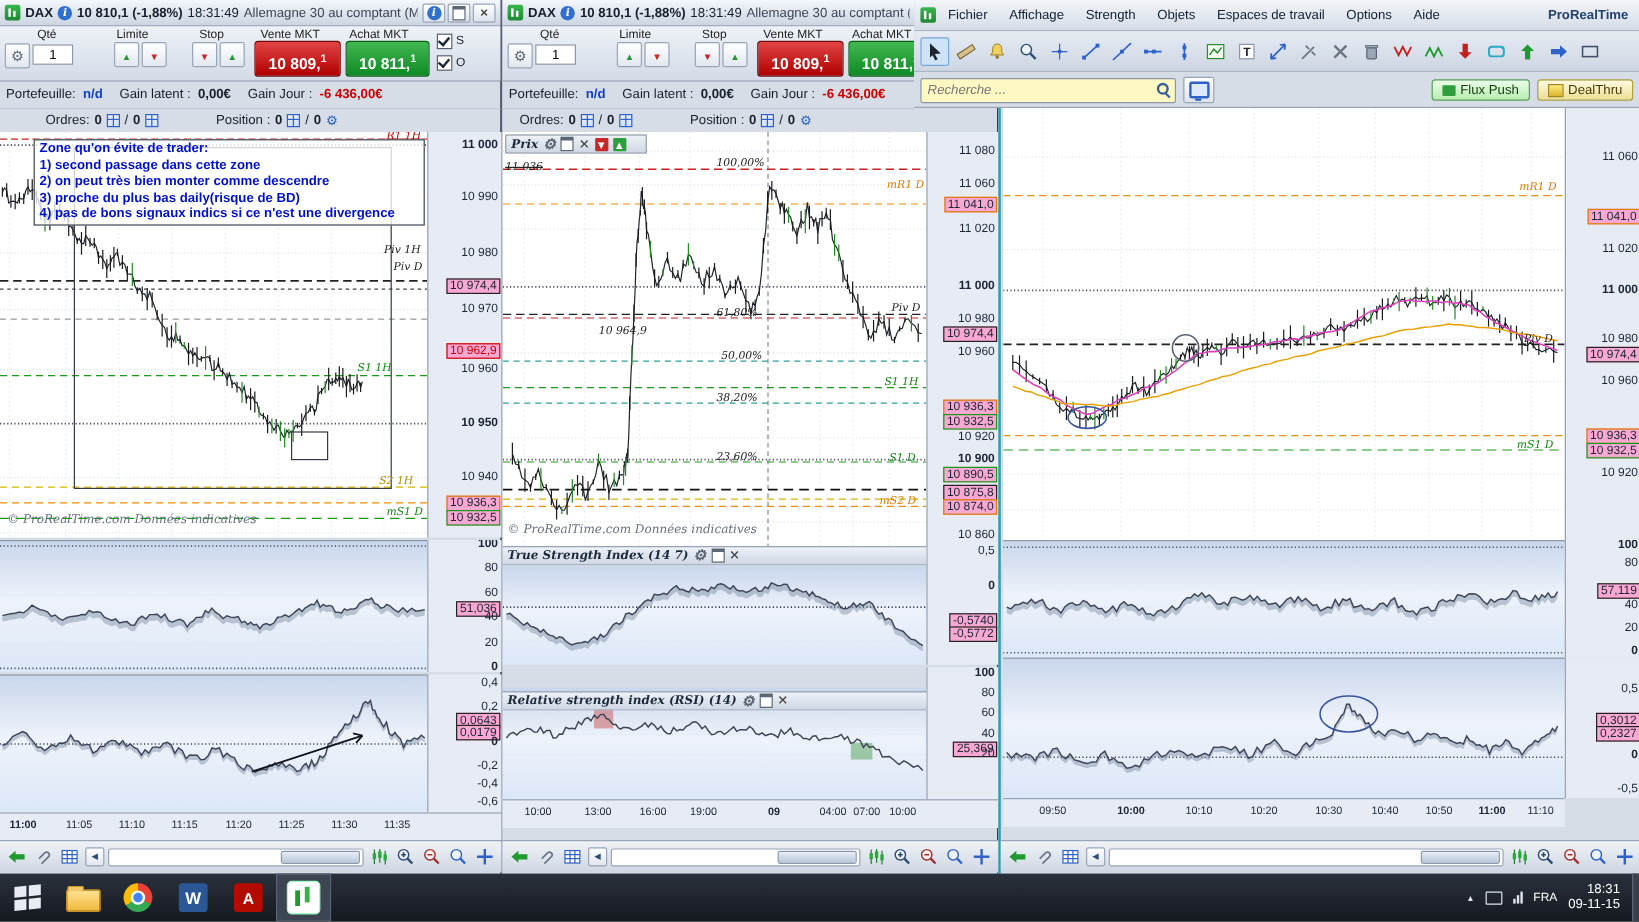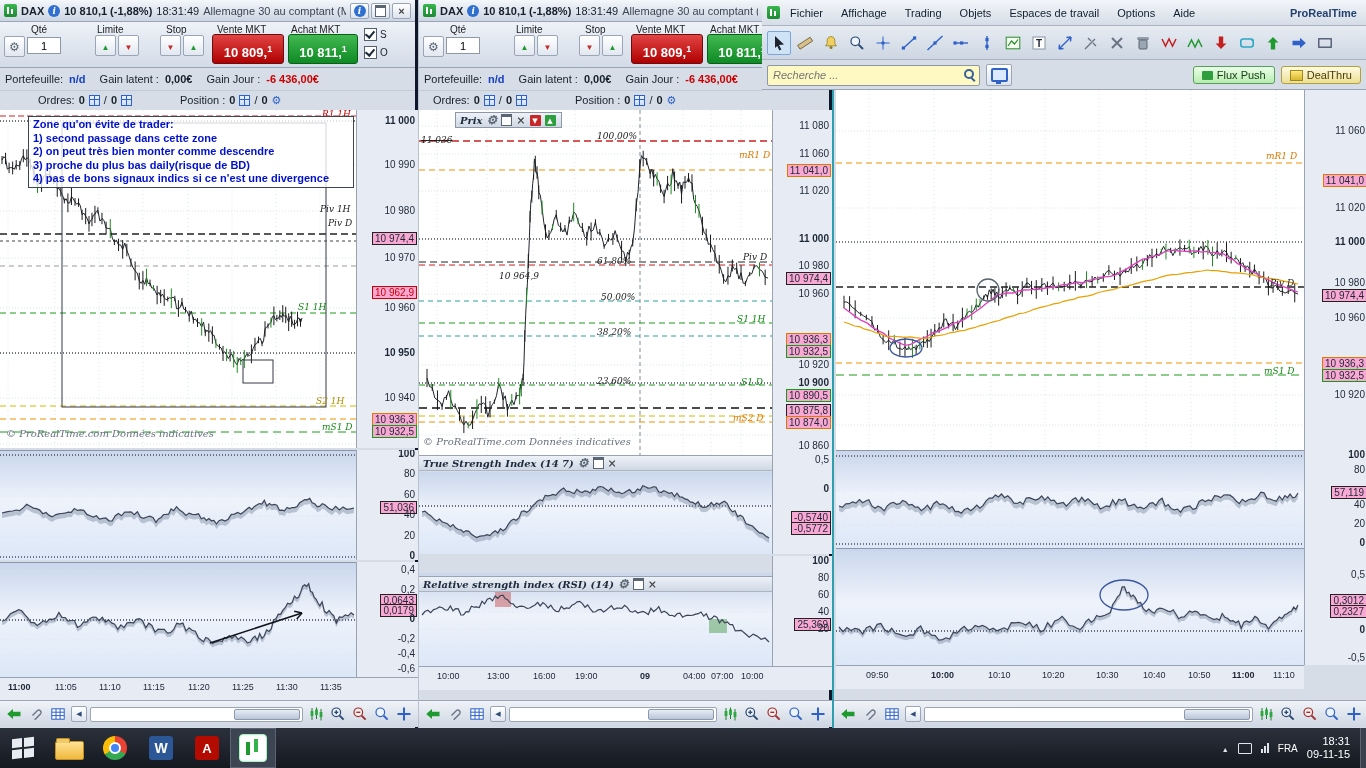--- a/index.html
+++ b/index.html
@@ -1,18 +1,18 @@
 <!DOCTYPE html>
 <html><head>
 <meta charset="utf-8">
 <style>
   html,body{margin:0;padding:0;background:#222;}
   .screen{position:relative;width:1366px;height:768px;overflow:hidden;background:#b9c2cf;
           font-family:"Liberation Sans",sans-serif;font-size:11px;color:#16202c;}
-  .panel{position:absolute;background:#d7dde6;border-right:3px solid #0f172a;box-sizing:border-box;}
+  .panel{position:absolute;background:#d7dde6;border-right:1px solid #0f172a;box-sizing:border-box;}
 
   
   .titlebar{position:absolute;left:0;right:0;top:0;height:22px;box-sizing:border-box;
     background:linear-gradient(#f4f7fb,#ccd5e2);border-bottom:1px solid #9aa5b5;
     display:flex;align-items:center;gap:4px;padding:0 4px;white-space:nowrap;overflow:hidden;}
   .sym,.quote{font-weight:bold;}
   .ttime{color:#16202c;}
   .tdesc{color:#3c4654;overflow:hidden;}
   .tb-right{margin-left:auto;display:flex;gap:2px;flex:none;}
   .appic{width:13px;height:13px;background:linear-gradient(#38b64d,#1d8a34);border-radius:2px;position:relative;flex:none;}
@@ -71,21 +71,21 @@
   .axl.r{border-color:#cc0000;color:#cc0000;}
   .lb{position:absolute;font:italic 9px "DejaVu Serif",serif;white-space:nowrap;z-index:3;}
   .lb.lr{color:#cc0000;} .lb.lk{color:#222;} .lb.lg{color:#128a12;} .lb.ly{color:#b09000;} .lb.lo{color:#e07800;}
   .lb.s{text-decoration:line-through;}
   .anno{position:absolute;border:1px solid #3c4654;padding:1px 4px;color:#0011cc;font-weight:bold;
     font-size:11px;line-height:13.5px;background:rgba(255,255,255,.78);z-index:4;}
   .wm{position:absolute;font:italic 10px "DejaVu Serif",serif;color:#66707e;z-index:3;}
   .ihead{position:absolute;height:16px;background:linear-gradient(#eef2f8,#cfd8e4);
     border-top:1px solid #98a4b4;border-bottom:1px solid #aab4c2;display:flex;align-items:center;gap:4px;
     padding:0 4px;font:italic bold 10px "DejaVu Serif",serif;color:#1c2a3c;box-sizing:border-box;z-index:4;}
-  .chip{border:1px solid #8d97a6;width:auto;padding-right:5px;margin-left:34px;}
+  .chip{border:1px solid #8d97a6;width:auto;padding-right:16px;}
   .sqr{width:11px;height:11px;display:inline-flex;align-items:center;justify-content:center;border-radius:1px;}
   .sqr.red{background:#c62828;} .sqr.red::after{content:"▼";color:#fff;font-size:7px;}
   .sqr.grn{background:#2e9e3e;} .sqr.grn::after{content:"▲";color:#fff;font-size:7px;}
   .taxis{position:absolute;background:#e7ecf4;border-top:1px solid #98a4b4;box-sizing:border-box;}
   .tk{position:absolute;top:4px;font-size:9px;color:#1c2635;}
   .tk.b{font-weight:bold;}
 
   
   .btoolbar{position:absolute;background:linear-gradient(#f0f3f8,#cfd7e3);border-top:1px solid #9aa5b5;
     display:flex;align-items:center;gap:3px;padding:0 4px;box-sizing:border-box;}
@@ -851,21 +851,21 @@
         </span>
     </div>
   </div>
 
   <div class="rheader">
     <div class="menubar" style="top:0;height:26px;justify-content:space-between;">
       <span class="appic"></span>
       <span class="tgrp">
           <span class="menu-item">Fichier</span>
           <span class="menu-item">Affichage</span>
-          <span class="menu-item">Trading</span>
+          <span class="menu-item">Strength</span>
           <span class="menu-item">Objets</span>
           <span class="menu-item">Espaces de travail</span>
           <span class="menu-item">Options</span>
           <span class="menu-item">Aide</span>
         </span>
       <span class="brand">ProRealTime</span>
     </div>
     <div class="toolrow" style="top:26px;height:34px;">
         <button class="tool sel">
           <svg width="18" height="18" viewBox="0 0 18 18">

